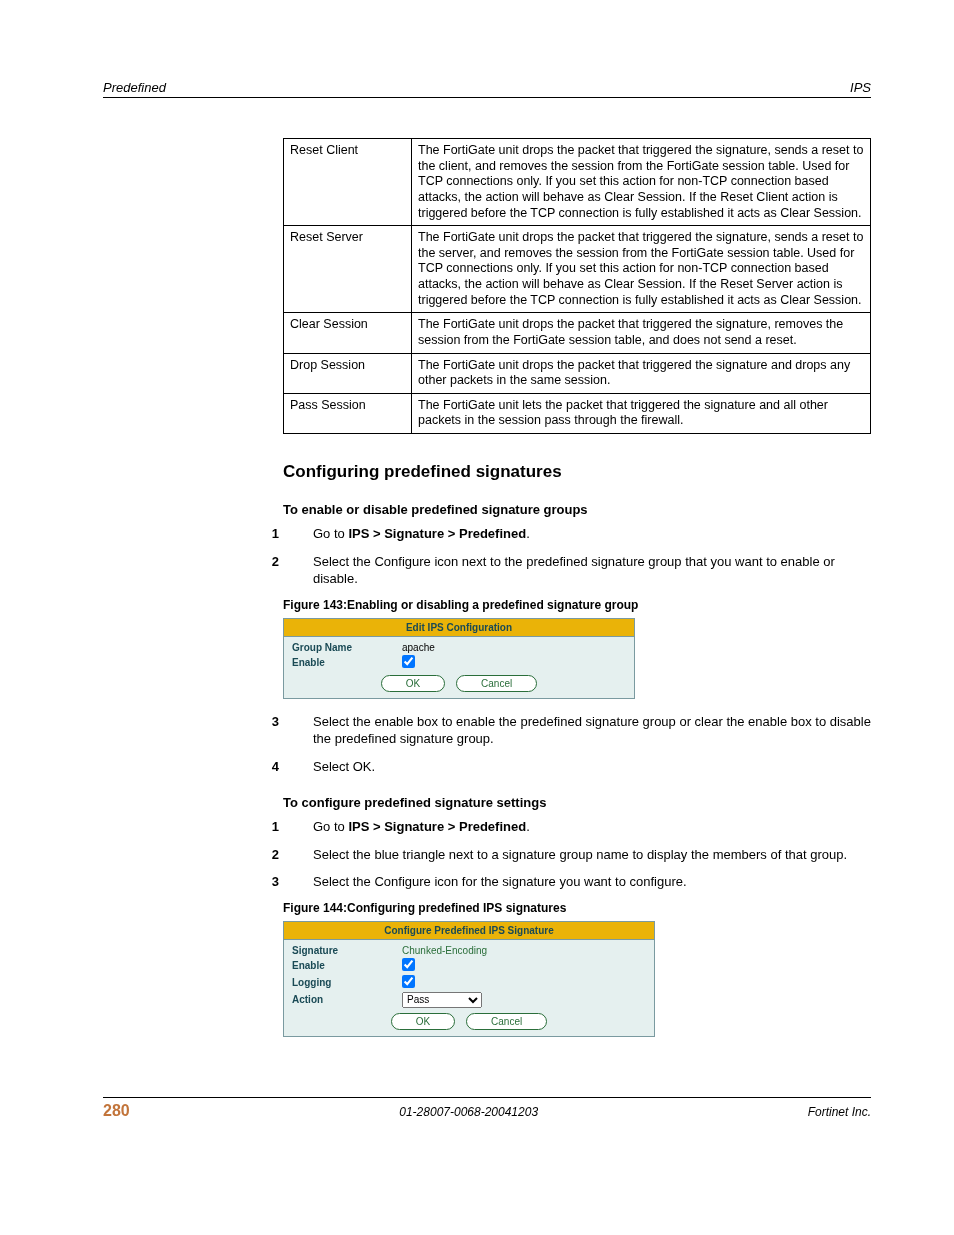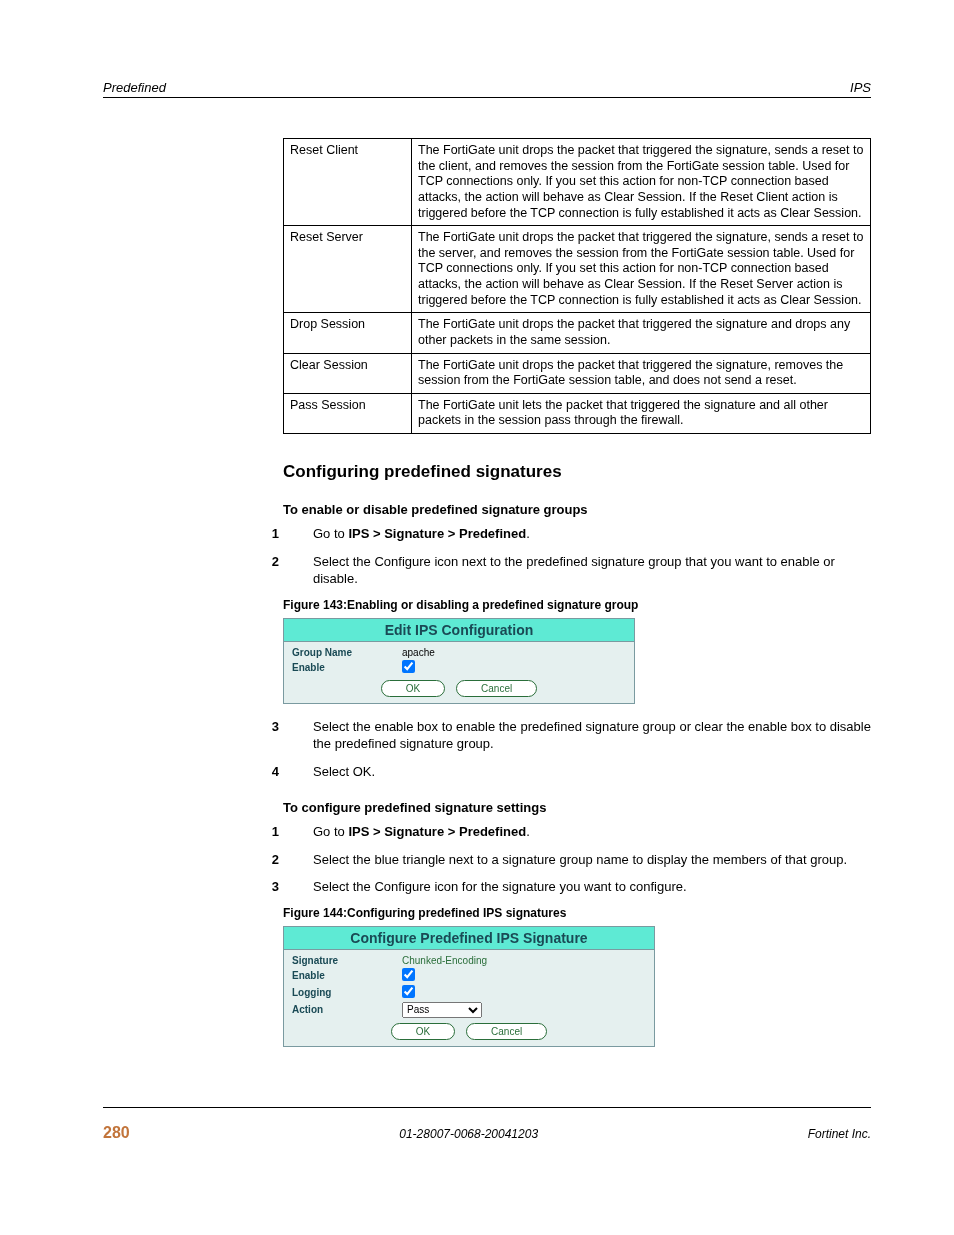--- a/index.html
+++ b/index.html
@@ -87,27 +87,27 @@
     margin: 10px 0 6px 0;
   }
   .ui-box {
     border: 1px solid #7a9aa0;
     width: 350px;
     font-size: 10px;
     font-family: Verdana, Arial, sans-serif;
     margin-bottom: 14px;
   }
   .ui-title {
-    background: #5eead4;
+    background: #eab308;
     text-align: center;
     font-weight: bold;
     color: #1a4a55;
     padding: 3px 0;
     border-bottom: 1px solid #7a9aa0;
-    font-size: 14px;
+    font-size: 10px;
   }
   .ui-body {
     background: #e5f0ef;
     padding: 4px 8px 6px 8px;
   }
   .ui-row {
     display: flex;
     align-items: center;
     padding: 1px 0;
   }
@@ -140,21 +140,21 @@
     font-size: 10px;
     width: 80px;
     height: 16px;
   }
   input.ui-check {
     margin: 0;
   }
   .footer {
     margin-top: 60px;
     border-top: 1px solid #000;
-    padding-top: 16px;
+    padding-top: 4px;
     display: flex;
     justify-content: space-between;
     align-items: baseline;
     font-size: 12px;
   }
   .footer .pnum {
     color: #c2743a;
     font-weight: bold;
     font-size: 16px;
   }
@@ -181,26 +181,26 @@
       <tbody>
           <tr>
         <td>Reset Client</td>
         <td>The FortiGate unit drops the packet that triggered the signature, sends a reset to the client, and removes the session from the FortiGate session table. Used for TCP connections only. If you set this action for non-TCP connection based attacks, the action will behave as Clear Session. If the Reset Client action is triggered before the TCP connection is fully established it acts as Clear Session.</td>
       </tr>
       <tr>
         <td>Reset Server</td>
         <td>The FortiGate unit drops the packet that triggered the signature, sends a reset to the server, and removes the session from the FortiGate session table. Used for TCP connections only. If you set this action for non-TCP connection based attacks, the action will behave as Clear Session. If the Reset Server action is triggered before the TCP connection is fully established it acts as Clear Session.</td>
       </tr>
       <tr>
+        <td>Clear Session</td>
+        <td>The FortiGate unit drops the packet that triggered the signature, removes the session from the FortiGate session table, and does not send a reset.</td>
+      </tr>
+      <tr>
         <td>Drop Session</td>
         <td>The FortiGate unit drops the packet that triggered the signature and drops any other packets in the same session.</td>
-      </tr>
-      <tr>
-        <td>Clear Session</td>
-        <td>The FortiGate unit drops the packet that triggered the signature, removes the session from the FortiGate session table, and does not send a reset.</td>
       </tr>
       <tr>
         <td>Pass Session</td>
         <td>The FortiGate unit lets the packet that triggered the signature and all other packets in the session pass through the firewall.</td>
       </tr>
     </tbody>
       </table>
 
     <h2 class="section">Configuring predefined signatures</h2>
 

